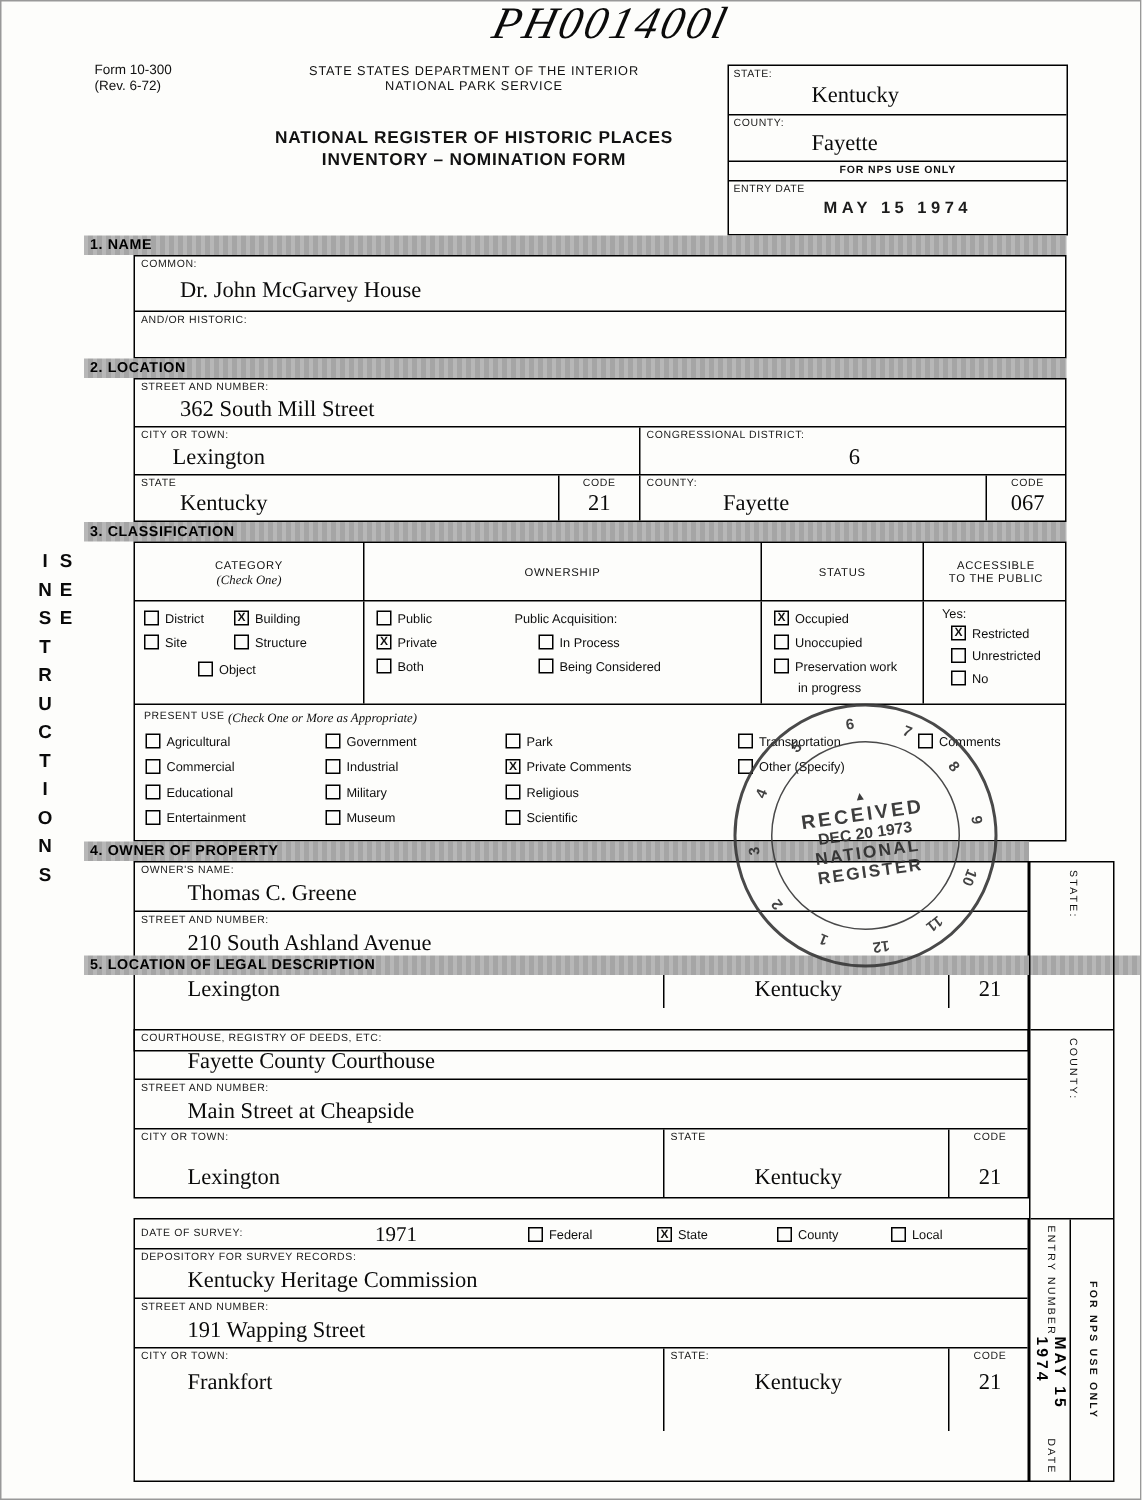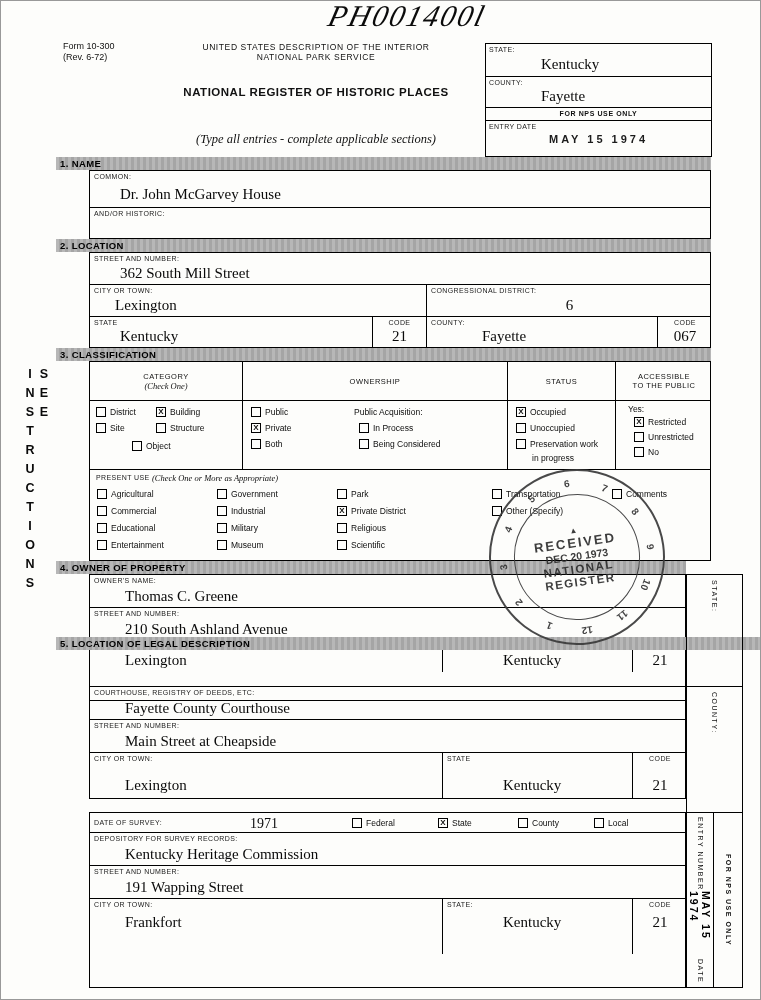--- a/index.html
+++ b/index.html
@@ -65,27 +65,27 @@
 
 <div class="page">
 
   <div class="handwrite">PH001400l</div>
 
   <div class="formno">
     <div>Form 10-300</div>
     <div>(Rev. 6-72)</div>
   </div>
   <div class="dept">
-    <div>UNITED STATES DESCRIPTION OF THE INTERIOR</div>
+    <div>STATE STATES DEPARTMENT OF THE INTERIOR</div>
     <div>NATIONAL PARK SERVICE</div>
   </div>
   <div class="ftitle">
     <div>NATIONAL REGISTER OF HISTORIC PLACES</div>
-  </div>
-  <div class="typenote">(Type all entries - complete applicable sections)</div>
+    <div>INVENTORY – NOMINATION FORM</div>
+  </div>
 
   <div class="box" style="left:484px;top:42px;width:227px;height:114px">
     <div class="row" style="height:33px">
       <span class="lbl" style="left:3px;top:2px">STATE:</span>
       <span class="val" style="left:55px;top:12px">Kentucky</span>
     </div>
     <div class="row" style="height:31px">
       <span class="lbl" style="left:3px;top:2px">COUNTY:</span>
       <span class="val" style="left:55px;top:11px">Fayette</span>
     </div>
@@ -195,21 +195,21 @@
             <span class="cbl">Public</span>
           </span>
         <span class="cb" style="left:8px;top:22px">
             <span class="cbb">X</span>
             <span class="cbl">Private</span>
           </span>
         <span class="cb" style="left:8px;top:38px">
             <span class="cbb"></span>
             <span class="cbl">Both</span>
           </span>
-        <span class="smalltext" style="left:111px;top:6px">Public Acquisition:</span>
+        <span class="smalltext" style="left:100px;top:6px">Public Acquisition:</span>
         <span class="cb" style="left:116px;top:22px">
             <span class="cbb"></span>
             <span class="cbl">In Process</span>
           </span>
         <span class="cb" style="left:116px;top:38px">
             <span class="cbb"></span>
             <span class="cbl">Being Considered</span>
           </span>
       </div>
       <div class="cell bl" style="left:417px;width:108px">
@@ -273,21 +273,21 @@
       <span class="cb" style="left:7px;top:20px">
           <span class="cbb"></span>
           <span class="cbl">Commercial</span>
         </span>
       <span class="cb" style="left:127px;top:20px">
           <span class="cbb"></span>
           <span class="cbl">Industrial</span>
         </span>
       <span class="cb" style="left:247px;top:20px">
           <span class="cbb">X</span>
-          <span class="cbl">Private District</span>
+          <span class="cbl">Private Comments</span>
         </span>
       <span class="cb" style="left:402px;top:20px">
           <span class="cbb"></span>
           <span class="cbl">Other (Specify)</span>
         </span>
       <span class="cb" style="left:7px;top:37px">
           <span class="cbb"></span>
           <span class="cbl">Educational</span>
         </span>
       <span class="cb" style="left:127px;top:37px">

